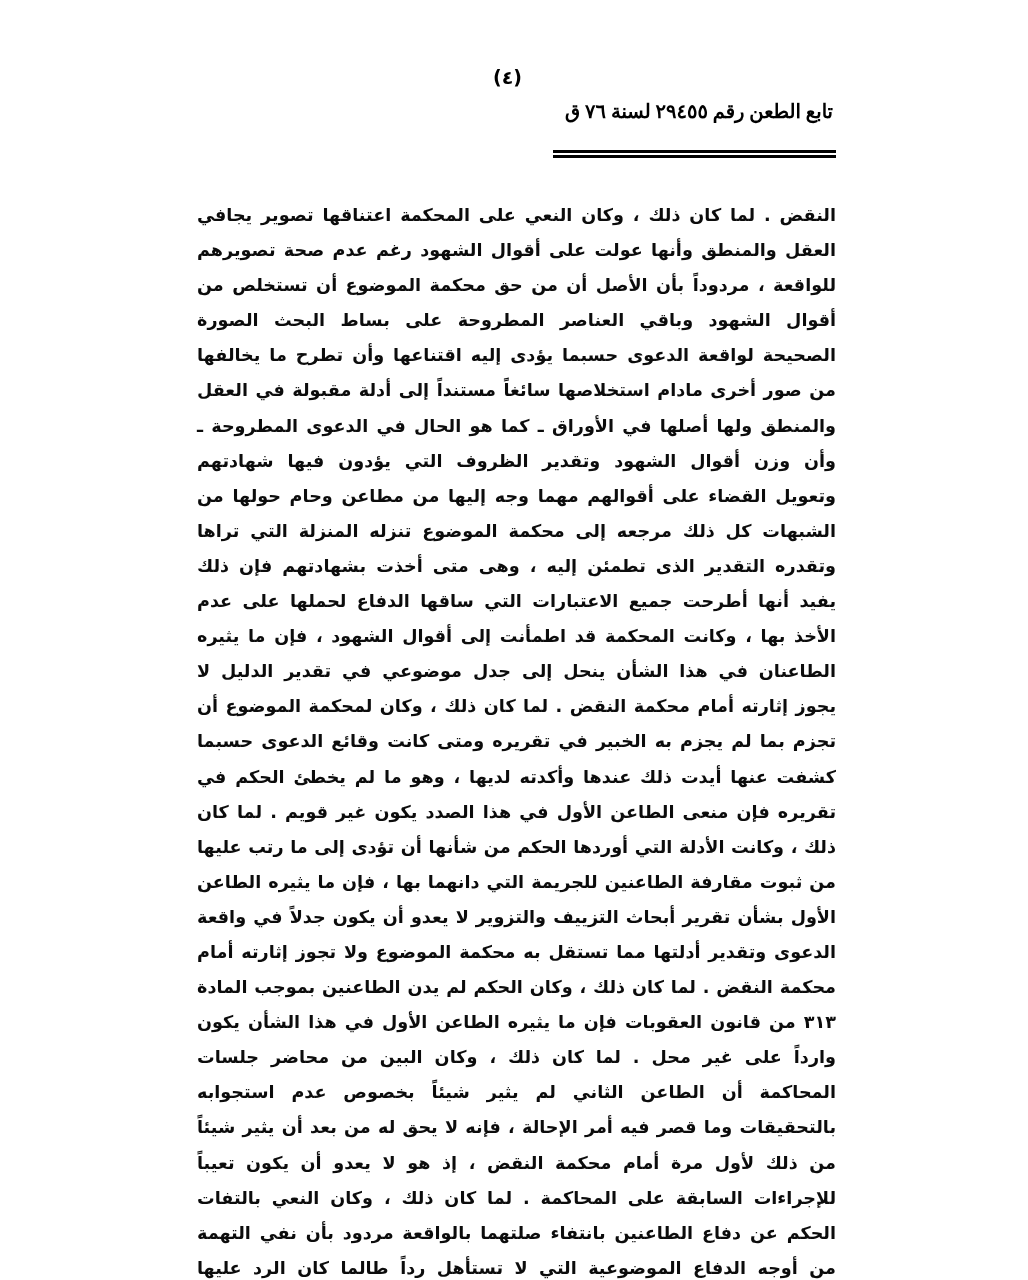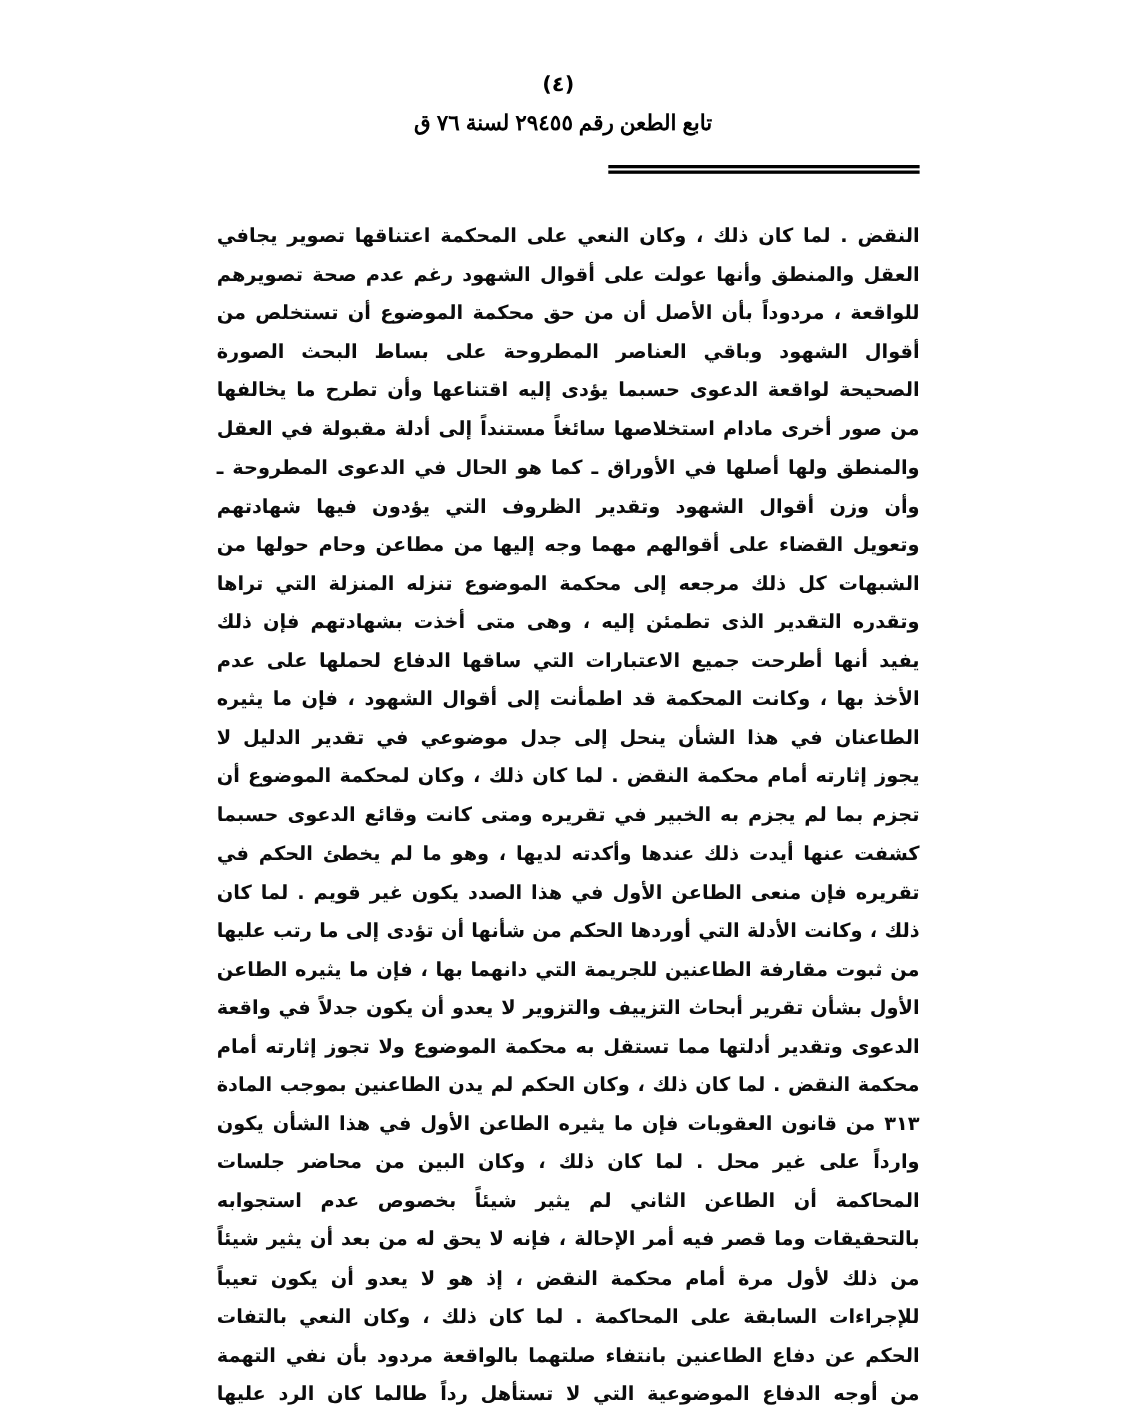--- a/index.html
+++ b/index.html
@@ -41,28 +41,28 @@
     direction: rtl;
     color: #000;
     font-family: "DejaVu Sans", sans-serif;
   }
 
   .case-reference {
     position: absolute;
     top: 100px;
     right: 193px;
     width: 642px;
-    text-align: center;
+    text-align: right;
     padding-left: 0;
     direction: rtl;
     font-size: 19.5px;
     font-weight: 700;
     color: #000;
     letter-spacing: 0.2px;
-    font-family: Liberation Sans, sans-serif;
+    font-family: Liberation Serif, serif;
   }
   .case-reference .inner {
     display: inline-block;
     transform: translateX(-2px);
   }
 
   .header-rule {
     position: absolute;
     top: 150px;
     left: 553px;

